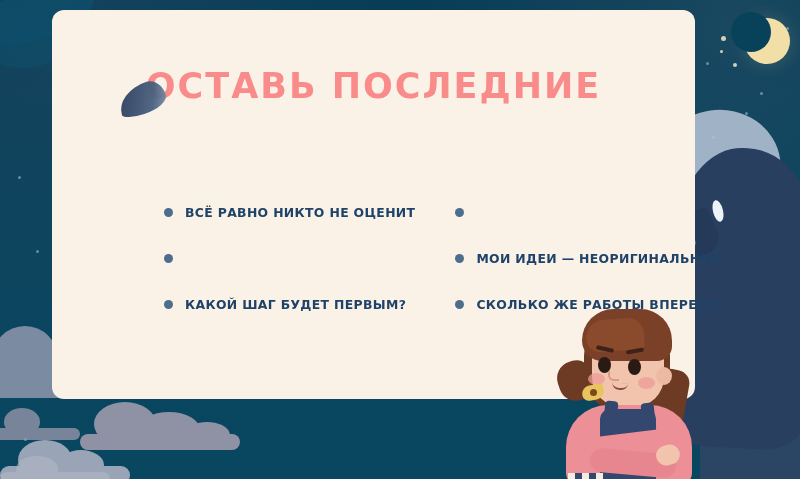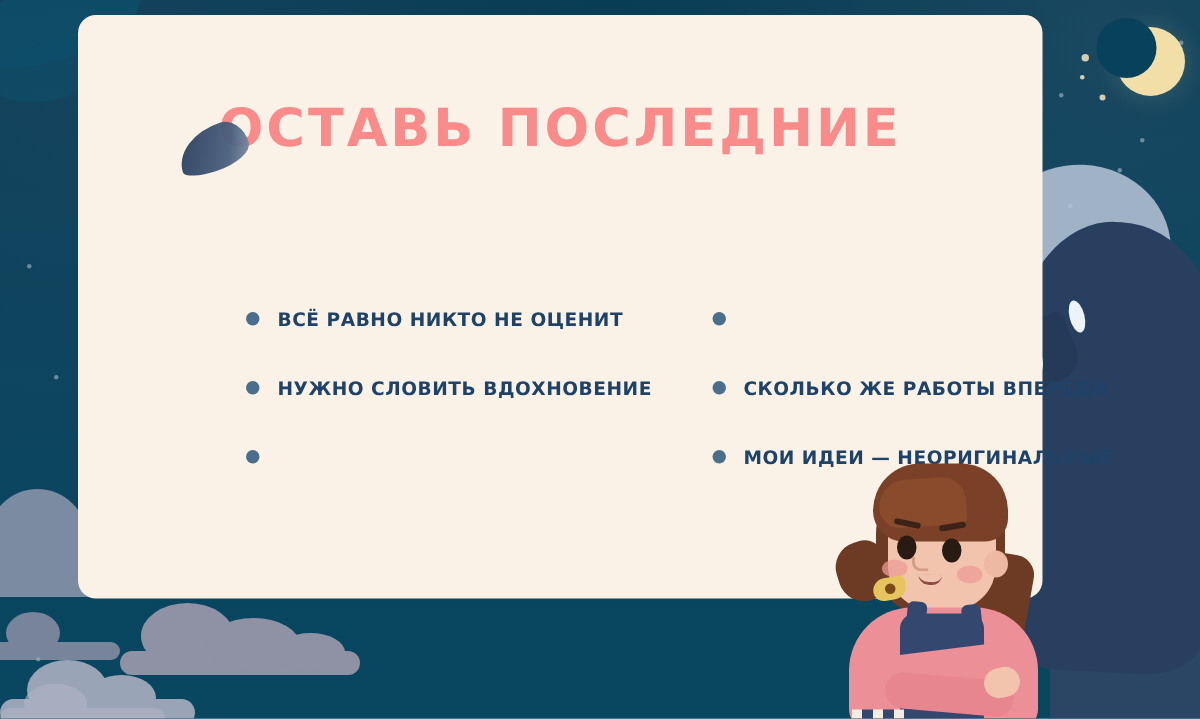--- a/index.html
+++ b/index.html
@@ -202,38 +202,38 @@
 
     <div class="lists">
 
       <div class="col">
         <div class="li">
           <span class="dot"></span>
           <span class="li-text">Всё равно никто не оценит</span>
         </div>
         <div class="li">
           <span class="dot"></span>
-          <span class="li-text">Нужно словить вдохновение</span>
-        </div>
-        <div class="li">
-          <span class="dot"></span>
+        </div>
+        <div class="li">
+          <span class="dot"></span>
+          <span class="li-text">Какой шаг будет первым?</span>
         </div>
       </div>
 
       <div class="col">
         <div class="li">
           <span class="dot"></span>
         </div>
         <div class="li">
           <span class="dot"></span>
+          <span class="li-text">Мои идеи — неоригинальные</span>
+        </div>
+        <div class="li">
+          <span class="dot"></span>
           <span class="li-text">Сколько же работы впереди</span>
-        </div>
-        <div class="li">
-          <span class="dot"></span>
-          <span class="li-text">Мои идеи — неоригинальные</span>
         </div>
       </div>
 
     </div>
   </div>
 
   <div class="brush"></div>
 
   <div class="girl">
     <div class="g-pony2"></div>

